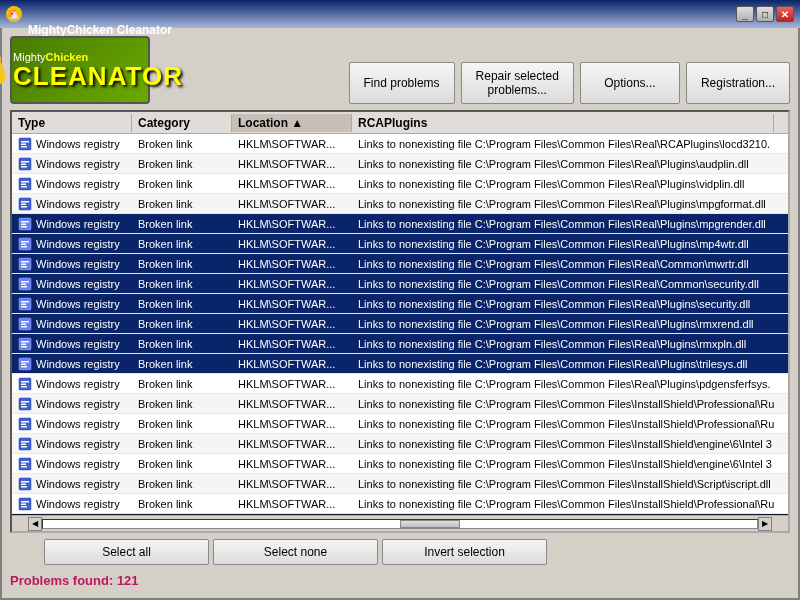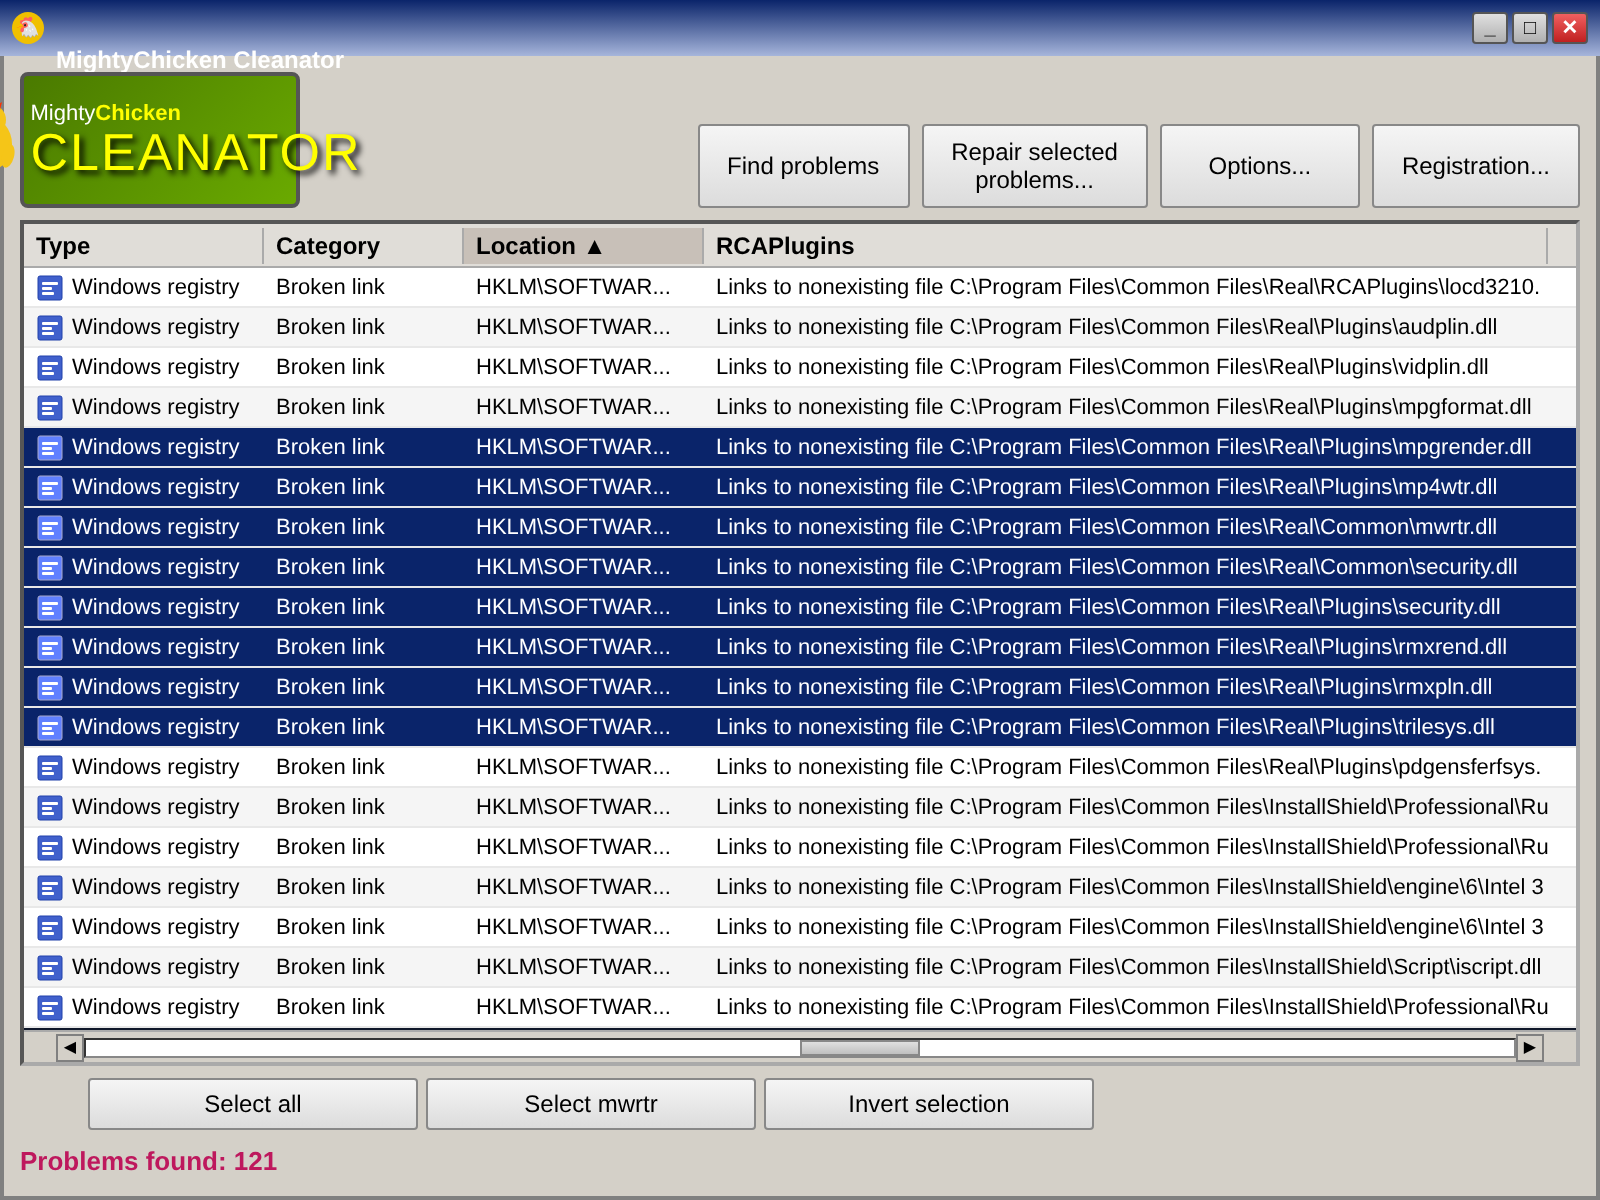--- a/index.html
+++ b/index.html
@@ -84,21 +84,21 @@
       padding: 4px;
     }
     #logo-area .logo-brand {
       font-size: 11px;
       color: #fff;
       font-weight: normal;
     }
     #logo-area .logo-brand span { font-weight: bold; color: #ffff00; }
     #logo-area .logo-text {
       font-size: 26px;
-      font-weight: normal;
+      font-weight: bold;
       color: #ffff00;
       text-shadow: 2px 2px 3px #000;
       letter-spacing: 1px;
       line-height: 1;
     }
     #header-logo-wrap { display: flex; align-items: center; }
 
     #header-buttons {
       display: flex;
       gap: 6px;
@@ -577,21 +577,21 @@
       <div id="hscroll-left">◀</div>
       <div id="hscroll-track">
         <div id="hscroll-thumb"></div>
       </div>
       <div id="hscroll-right">▶</div>
     </div>
   </div>
 
   <div id="bottom-buttons">
     <button class="bottom-btn">Select all</button>
-    <button class="bottom-btn">Select mwrtr</button>
+    <button class="bottom-btn">Select none</button>
     <button class="bottom-btn">Invert selection</button>
   </div>
 
   <div id="status-bar">
     <span>Problems found: 121</span>
   </div>
 
 </div>
 
 </body></html>

